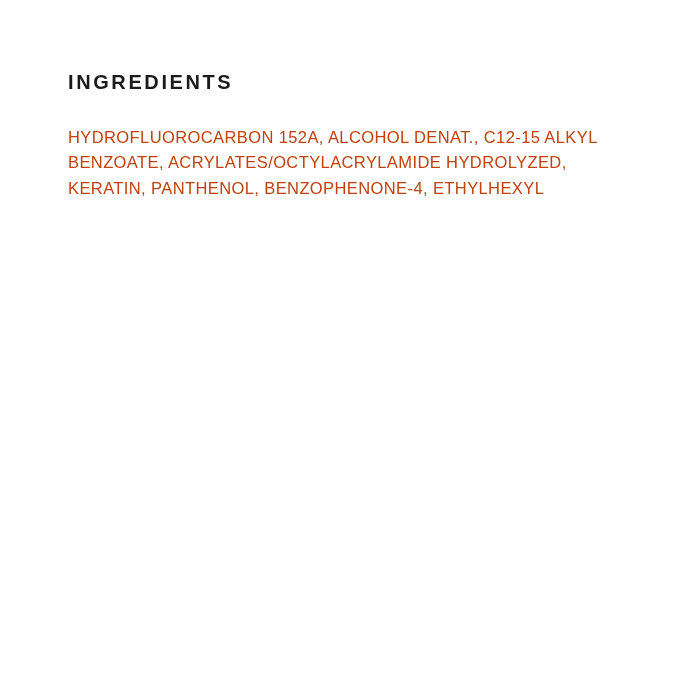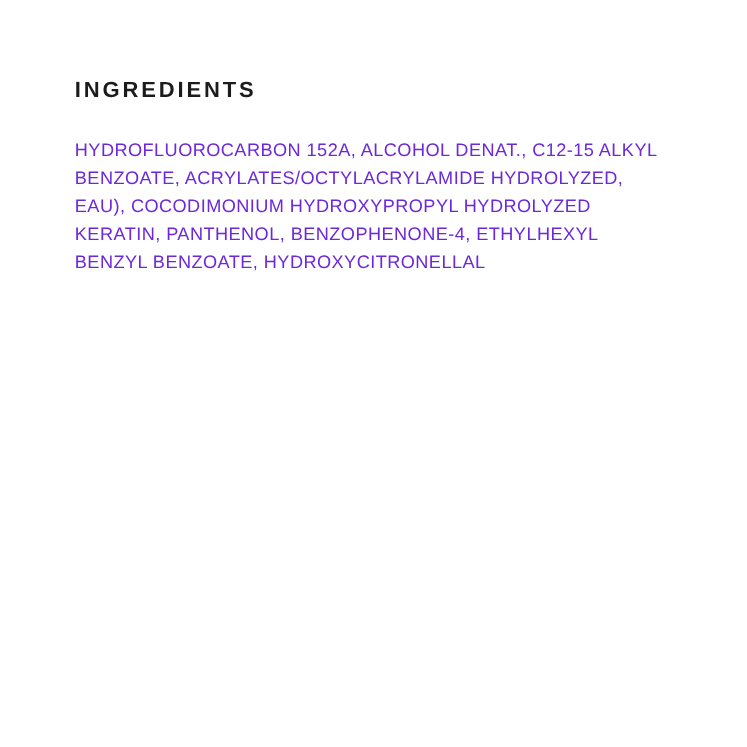--- a/index.html
+++ b/index.html
@@ -27,33 +27,31 @@
     letter-spacing: 2.6px;
     color: #1b1b1b;
     line-height: 1.1;
   }
   .ingredients-list {
     margin-top: 32px;
     font-size: 16.5px;
     font-weight: 400;
     letter-spacing: 0.4px;
     line-height: 25.4px;
-    color: #6d28d9;
+    color: #c2410c;
   }
   .ingredients-line {
     white-space: nowrap;
   }
 </style>
 </head>
 <body>
 
 <div class="canvas">
   <div class="content">
     <h1 class="heading">INGREDIENTS</h1>
     <div class="ingredients-list">
       <div class="ingredients-line">HYDROFLUOROCARBON 152A, ALCOHOL DENAT., C12-15 ALKYL</div>
       <div class="ingredients-line">BENZOATE, ACRYLATES/OCTYLACRYLAMIDE HYDROLYZED,</div>
-      <div class="ingredients-line">EAU), COCODIMONIUM HYDROXYPROPYL HYDROLYZED</div>
       <div class="ingredients-line">KERATIN, PANTHENOL, BENZOPHENONE-4, ETHYLHEXYL</div>
-      <div class="ingredients-line">BENZYL BENZOATE, HYDROXYCITRONELLAL</div>
     </div>
   </div>
 </div>
 
 </body></html>

